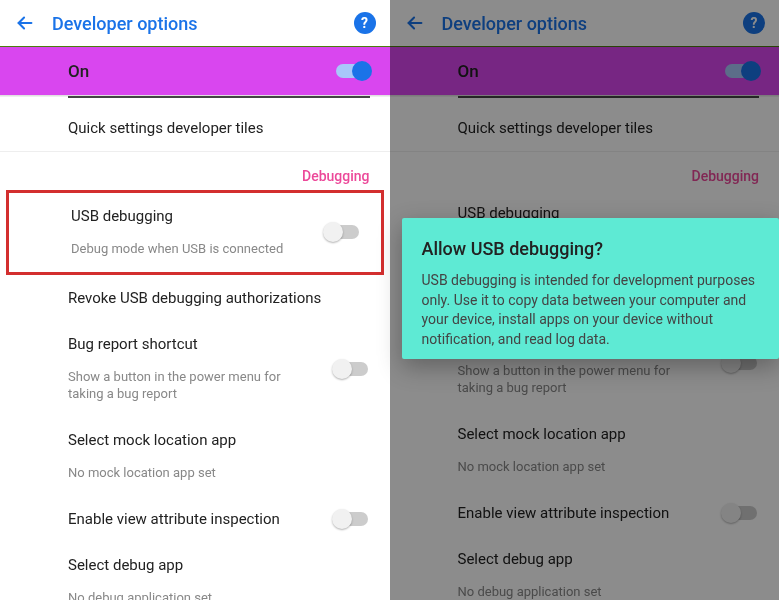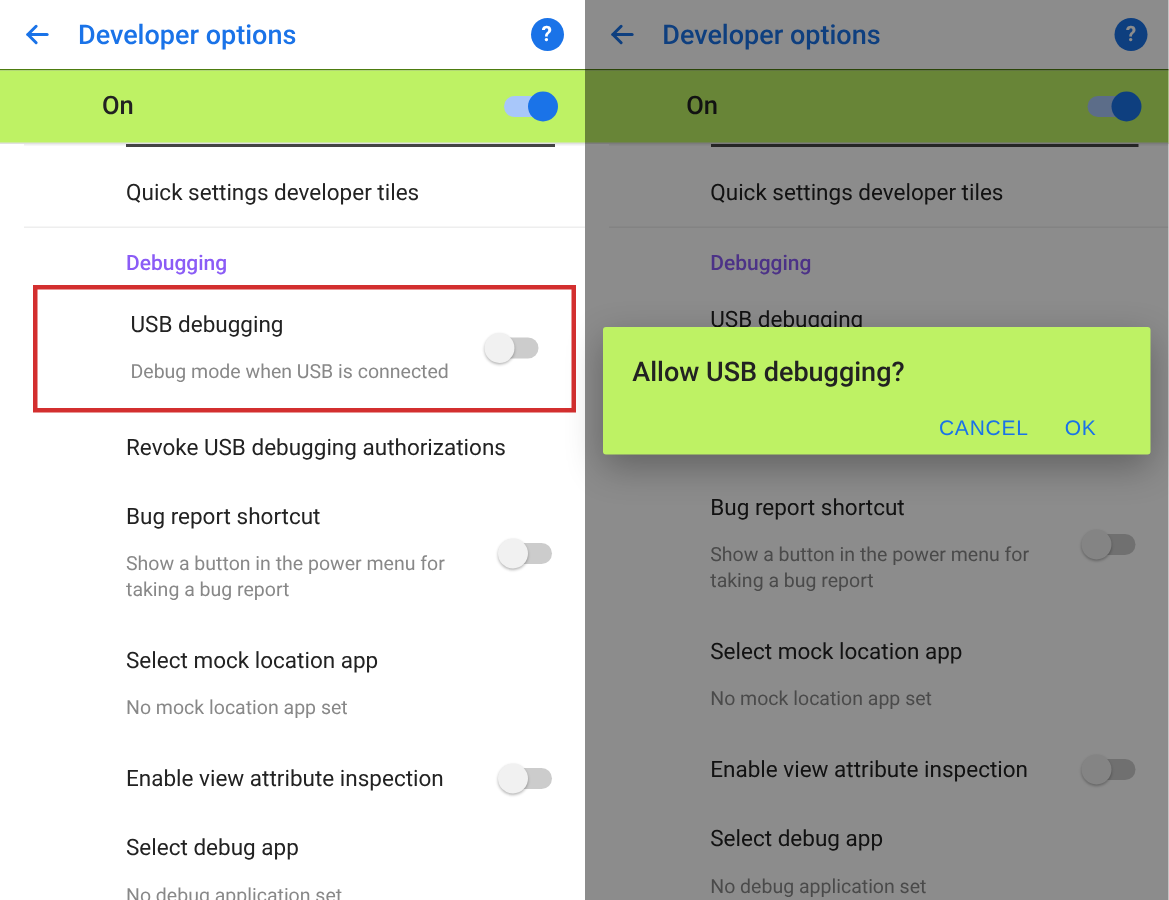--- a/index.html
+++ b/index.html
@@ -49,21 +49,21 @@
     display: flex;
     align-items: center;
     justify-content: center;
     font-size: 14px;
     font-weight: bold;
   }
   .on-row {
     display: flex;
     align-items: center;
     padding: 14px 20px 14px 68px;
-    background: #bef264;
+    background: #d946ef;
     border-bottom: 1px solid #e0e0e0;
   }
   .on-row .label {
     flex: 1;
     font-size: 17px;
     color: #222;
     font-weight: 500;
   }
   .toggle {
     width: 34px;
@@ -90,21 +90,20 @@
     top: -3px;
     width: 20px;
     height: 20px;
     border-radius: 50%;
     background: #f1f1f1;
     box-shadow: 0 1px 2px rgba(0,0,0,0.3);
   }
   .list {
     flex: 1;
     overflow: hidden;
-    padding-left: 16px;
   }
   .cutoff {
     padding: 0 20px 8px 68px;
     color: #222;
     font-size: 15px;
     border-top: 1px solid #eee;
     position: relative;
   }
   .cutoff .strike {
     position: absolute;
@@ -129,44 +128,45 @@
     line-height: 1.3;
   }
   .item .toggle {
     position: absolute;
     right: 22px;
     top: 50%;
     transform: translateY(-50%);
   }
   .section-title {
     padding: 16px 20px 6px 68px;
-    color: #8b5cf6;
+    color: #ec4899;
     font-size: 14px;
     font-weight: 500;
     border-top: 1px solid #eee;
+    text-align: right;
   }
   .highlight-box {
     border: 3px solid #d32f2f;
     margin: 0 6px;
   }
   
   .overlay {
     position: absolute;
     inset: 0;
     background: rgba(0,0,0,0.45);
   }
   .dialog {
     position: absolute;
     left: 12px;
-    right: 12px;
+    right: 0;
     top: 218px;
-    background: #bef264;
+    background: #5eead4;
     border-radius: 2px;
     box-shadow: 0 8px 24px rgba(0,0,0,0.3);
-    padding: 20px 36px 10px 20px;
+    padding: 20px 4px 10px 20px;
   }
   .dialog .dtitle {
     font-size: 18px;
     font-weight: 500;
     color: #222;
     margin-bottom: 12px;
   }
   .dialog .dbody {
     font-size: 14px;
     color: #444;
@@ -310,18 +310,15 @@
     <div class="item">
       <div class="primary">Select debug app</div>
       <div class="secondary">No debug application set</div>
     </div>
   </div>
 
   <div class="overlay"></div>
 
   <div class="dialog">
     <div class="dtitle">Allow USB debugging?</div>
-    <div class="dactions">
-      <button>CANCEL</button>
-      <button>OK</button>
-    </div>
+    <div class="dbody">USB debugging is intended for development purposes only. Use it to copy data between your computer and your device, install apps on your device without notification, and read log data.</div>
   </div>
 </div>
 
 </body></html>

